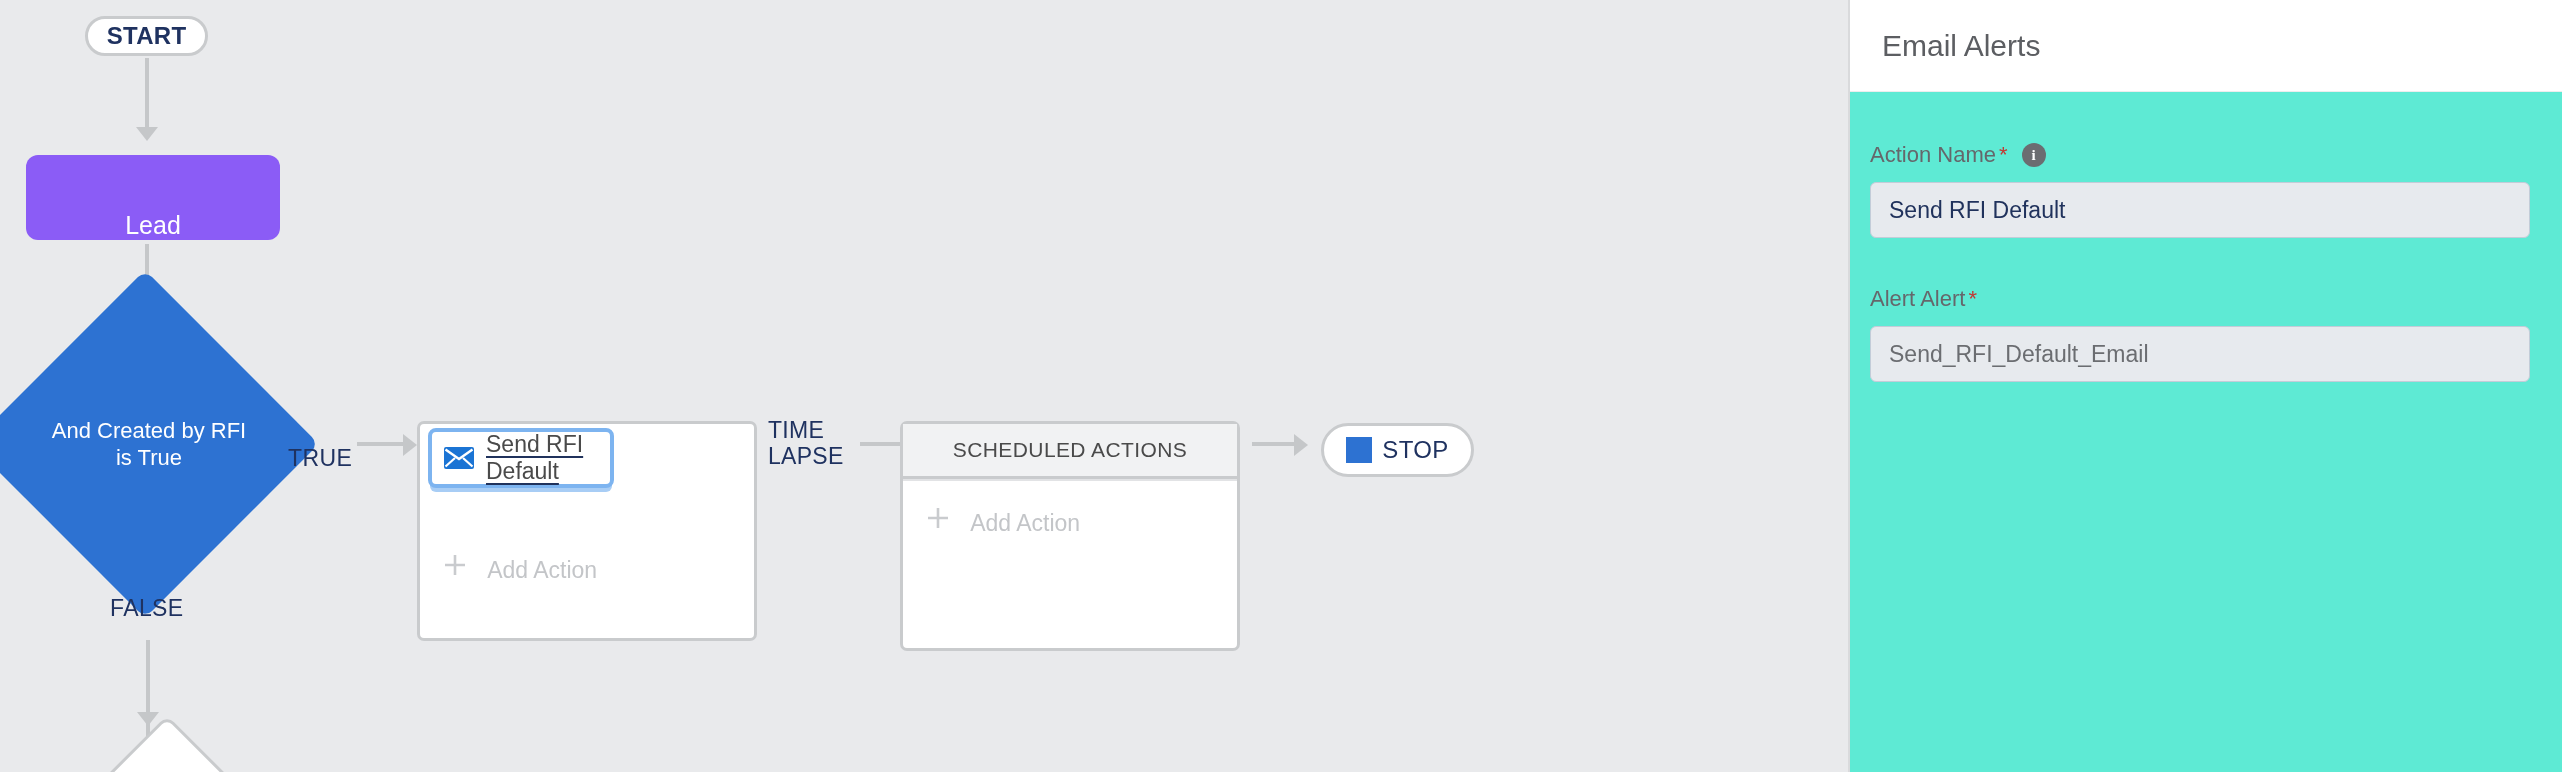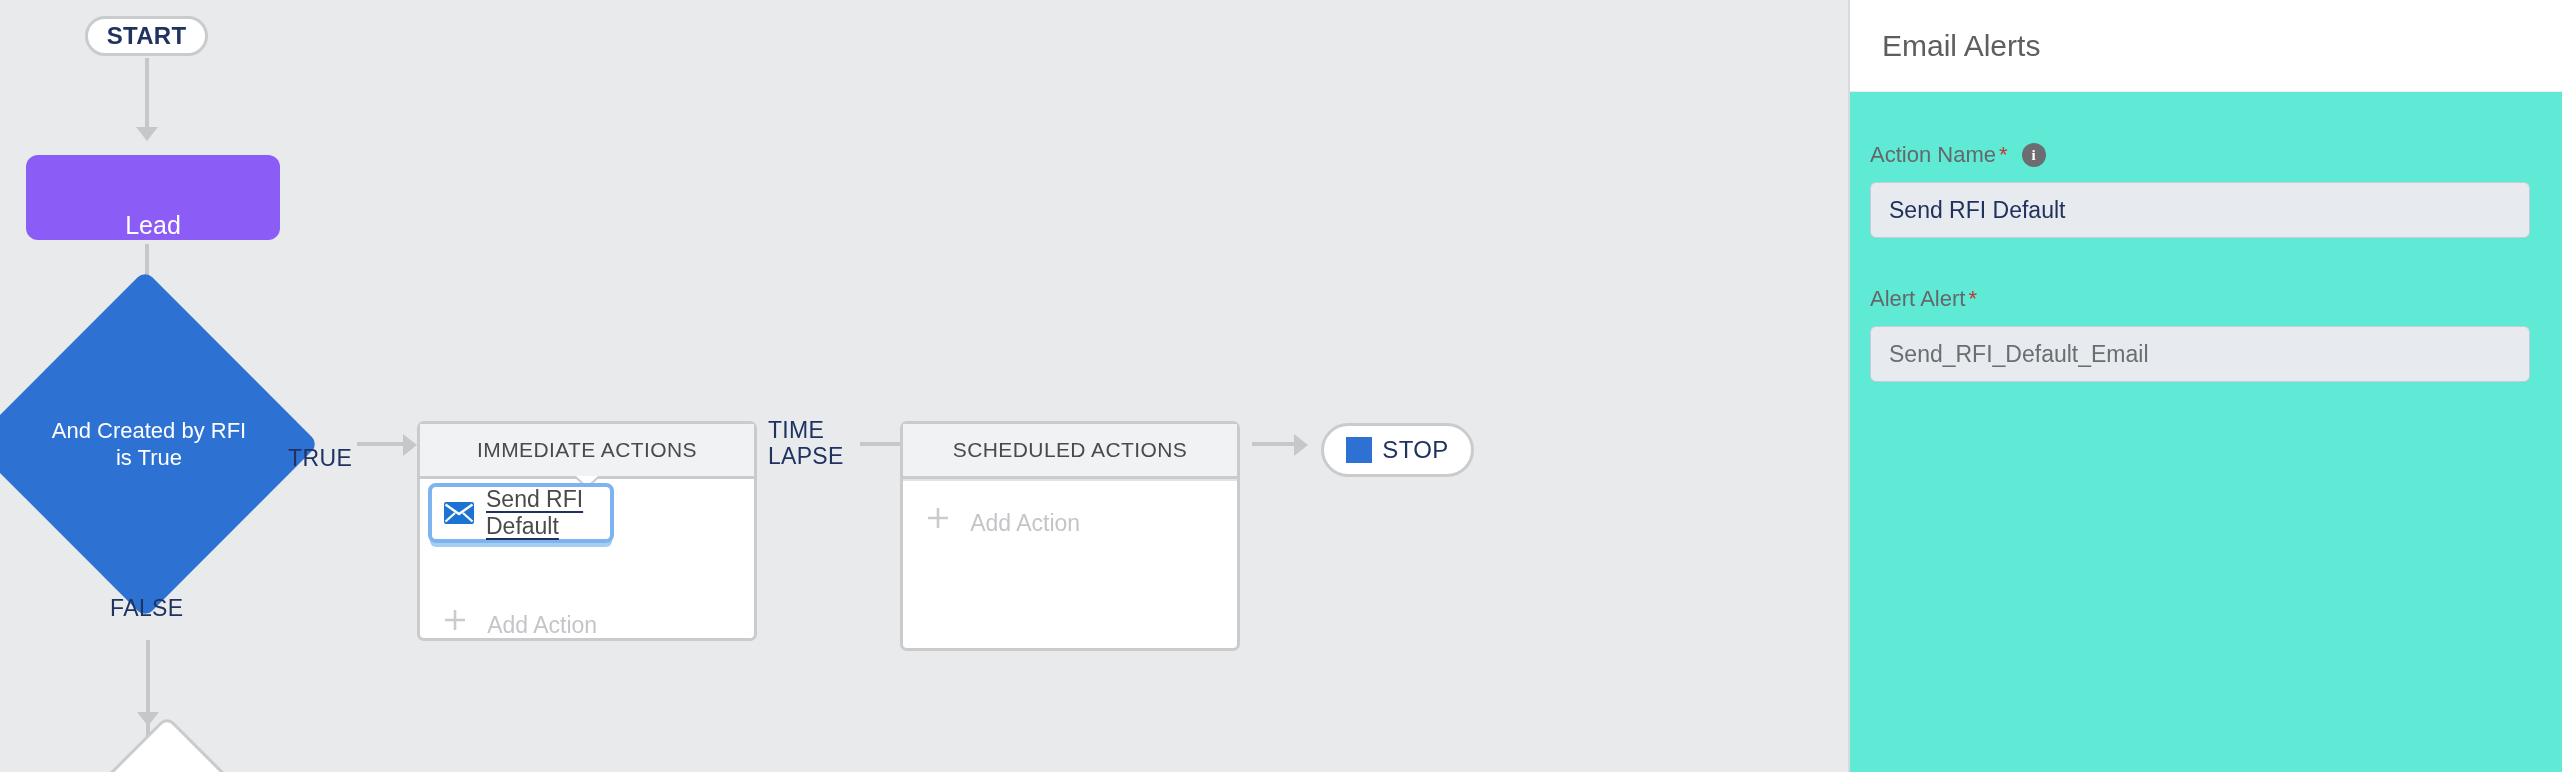--- a/index.html
+++ b/index.html
@@ -337,25 +337,20 @@
     <div class="branch-label" style="left:288px; top:432px;margin-top:13px;">TRUE</div>
     <div class="hline" style="left:357px; top:442px; width:48px;"></div>
     <div class="harrow" style="left:403px; top:434px;"></div>
 
     <div class="branch-label" style="left:110px; top:595px;">FALSE</div>
     <div class="vline" style="left:146px; top:640px; height:118px;"></div>
     <div class="varrow" style="left:137px; top:712px;"></div>
     <div class="diamond-white"></div>
 
     <div class="panel" style="left:417px; top:421px; width:340px; height:220px;">
-      <div class="panel-header">
-        <span>IMMEDIATE ACTIONS</span>
-        <span class="notch"></span>
-        <span class="notch-inner"></span>
-      </div>
       <div class="panel-row" style="height:78px;">
         <div class="action-selected">
           <span class="env-icon">
             <svg width="30" height="22" viewBox="0 0 30 22">
               <rect x="0" y="0" width="30" height="22" rx="2" fill="#1b74d4"></rect>
               <path d="M1.5 2.5 L15 12 L28.5 2.5" stroke="#ffffff" stroke-width="2.4" fill="none"></path>
               <path d="M1.5 19.5 L11 11 M28.5 19.5 L19 11" stroke="#ffffff" stroke-width="2.2" fill="none"></path>
             </svg>
           </span>
           <span class="label">Send RFI Default</span>

